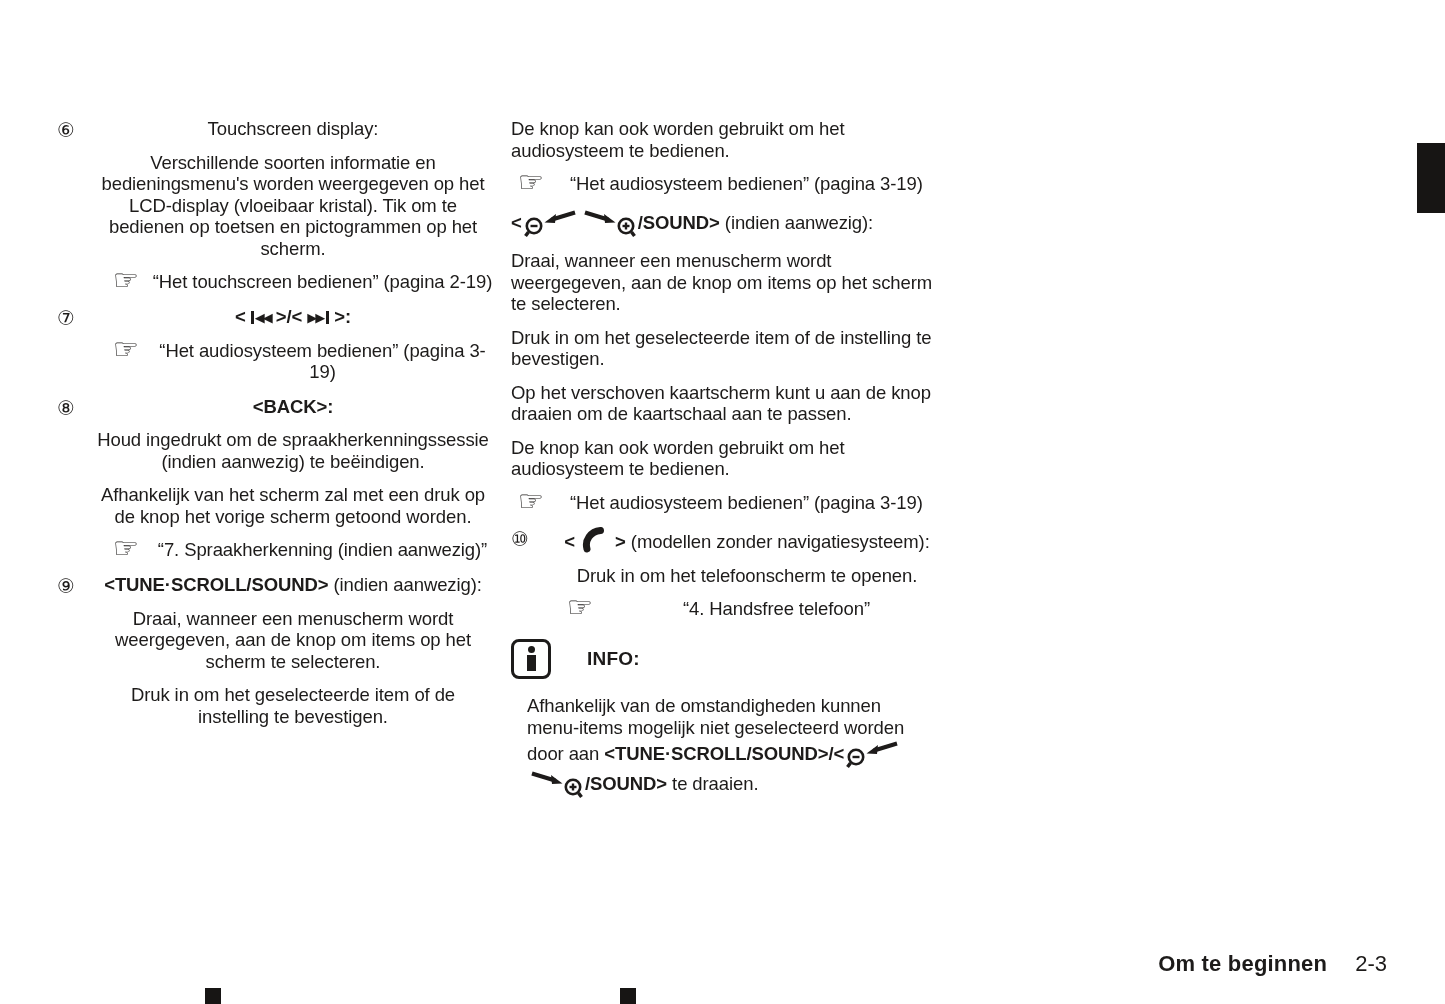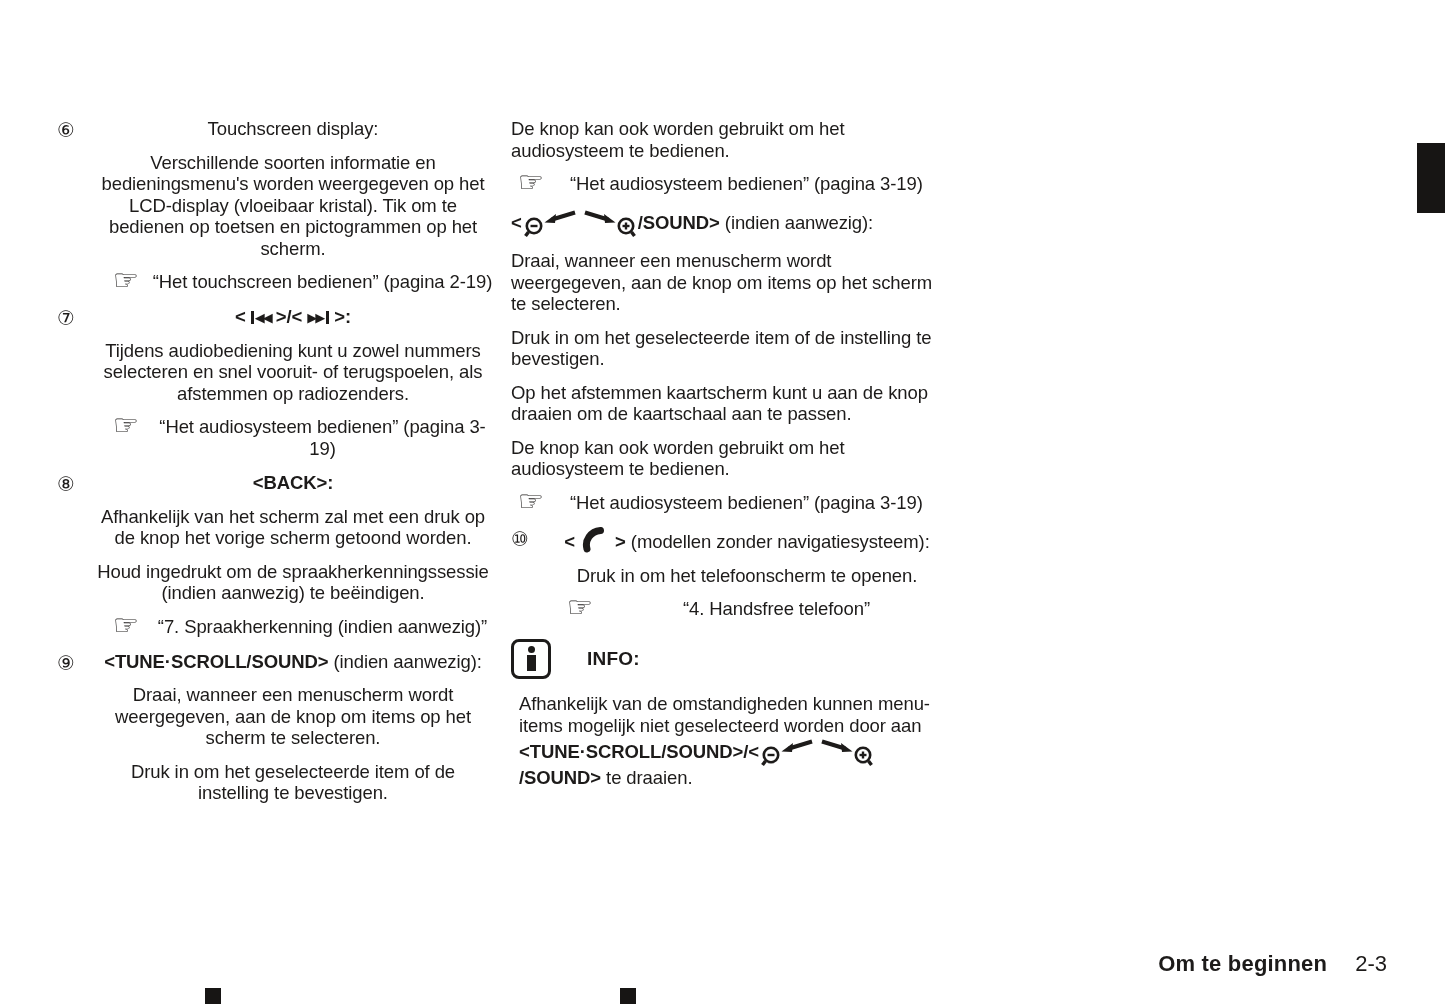--- a/index.html
+++ b/index.html
@@ -44,21 +44,21 @@
 
   
   .info-head{display:flex;align-items:center;margin:6px 0 14px 0;}
   .info-box{
     flex:none;width:34px;height:34px;border:3px solid #1d1b1a;border-radius:8px;
     display:flex;flex-direction:column;align-items:center;justify-content:flex-start;
   }
   .info-dot{width:7px;height:7px;border-radius:50%;background:#1d1b1a;margin-top:4px;}
   .info-stem{width:9px;height:16px;background:#1d1b1a;margin-top:2px;}
   .info-label{font-weight:bold;font-size:19px;margin-left:36px;letter-spacing:0.2px;}
-  .info-para{margin:8px;font-size:18.5px;line-height:22px;letter-spacing:-0.1px;}
+  .info-para{margin:16px;font-size:18.5px;line-height:22px;letter-spacing:-0.1px;}
 
   
   #footer{
     position:absolute;top:951px;right:58px;font-size:22px;line-height:26px;
     display:flex;align-items:baseline;
   }
   #footer .sec{font-weight:bold;letter-spacing:0.2px;}
   #footer .pg{margin-left:28px;font-weight:normal;}
 
   
@@ -83,34 +83,33 @@
         <span class="hand">☞</span>
         <span class="ref-text">“Het touchscreen bedienen” (pagina 2-19)</span>
       </div>
     </div>
   </div>
 
   <div class="item">
     <div class="num">⑦</div>
     <div class="content">
       <p class="hdr"><span>&lt; </span><span class="seek bar-left">◀◀</span><span> &gt;/&lt; </span><span class="seek bar-right">▶▶</span><span> &gt;:</span></p>
-      <p class="body">Tijdens audiobediening kunt u zowel nummers selecteren en snel vooruit- of terugspoelen, als afstemmen op radiozenders.</p>
       <div class="ref">
         <span class="hand">☞</span>
         <span class="ref-text">“Het audiosysteem bedienen” (pagina 3-19)</span>
       </div>
     </div>
   </div>
 
   <div class="item">
     <div class="num">⑧</div>
     <div class="content">
       <p class="hdr">&lt;BACK&gt;:</p>
+      <p class="body">Houd ingedrukt om de spraakherkenningssessie (indien aanwezig) te beëindigen.</p>
       <p class="body">Afhankelijk van het scherm zal met een druk op de knop het vorige scherm getoond worden.</p>
-      <p class="body">Houd ingedrukt om de spraakherkenningssessie (indien aanwezig) te beëindigen.</p>
       <div class="ref">
         <span class="hand">☞</span>
         <span class="ref-text">“7. Spraakherkenning (indien aanwezig)”</span>
       </div>
     </div>
   </div>
 
   <div class="item">
     <div class="num">⑨</div>
     <div class="content">
@@ -144,21 +143,21 @@
           <circle cx="46" cy="18" r="7.2" stroke-width="2.6"></circle>
           <line x1="42.5" y1="18" x2="49.5" y2="18" stroke-width="2.4"></line>
           <line x1="46" y1="14.5" x2="46" y2="21.5" stroke-width="2.4"></line>
           <line x1="51.5" y1="24" x2="54.5" y2="28" stroke-width="3.4"></line>
         </g>
         <polygon fill="#1d1b1a" points="35.5,14.5 24,6 25,15"></polygon>
       </svg><span>/SOUND&gt;</span><span class="plain"> (indien aanwezig):</span></p>
 
   <p class="body indent">Draai, wanneer een menuscherm wordt weergegeven, aan de knop om items op het scherm te selecteren.</p>
   <p class="body indent">Druk in om het geselecteerde item of de instelling te bevestigen.</p>
-  <p class="body indent">Op het afstemmen kaartscherm kunt u aan de knop draaien om de kaartschaal aan te passen.</p>
+  <p class="body indent">Op het verschoven kaartscherm kunt u aan de knop draaien om de kaartschaal aan te passen.</p>
   <p class="body indent">De knop kan ook worden gebruikt om het audiosysteem te bedienen.</p>
   <div class="ref indent">
     <span class="hand">☞</span>
     <span class="ref-text">“Het audiosysteem bedienen” (pagina 3-19)</span>
   </div>
 
   <div class="item">
     <div class="num">⑩</div>
     <div class="content">
       <p class="hdr"><span>&lt; </span><svg class="phone-svg" width="26" height="26" viewBox="0 0 26 26">

